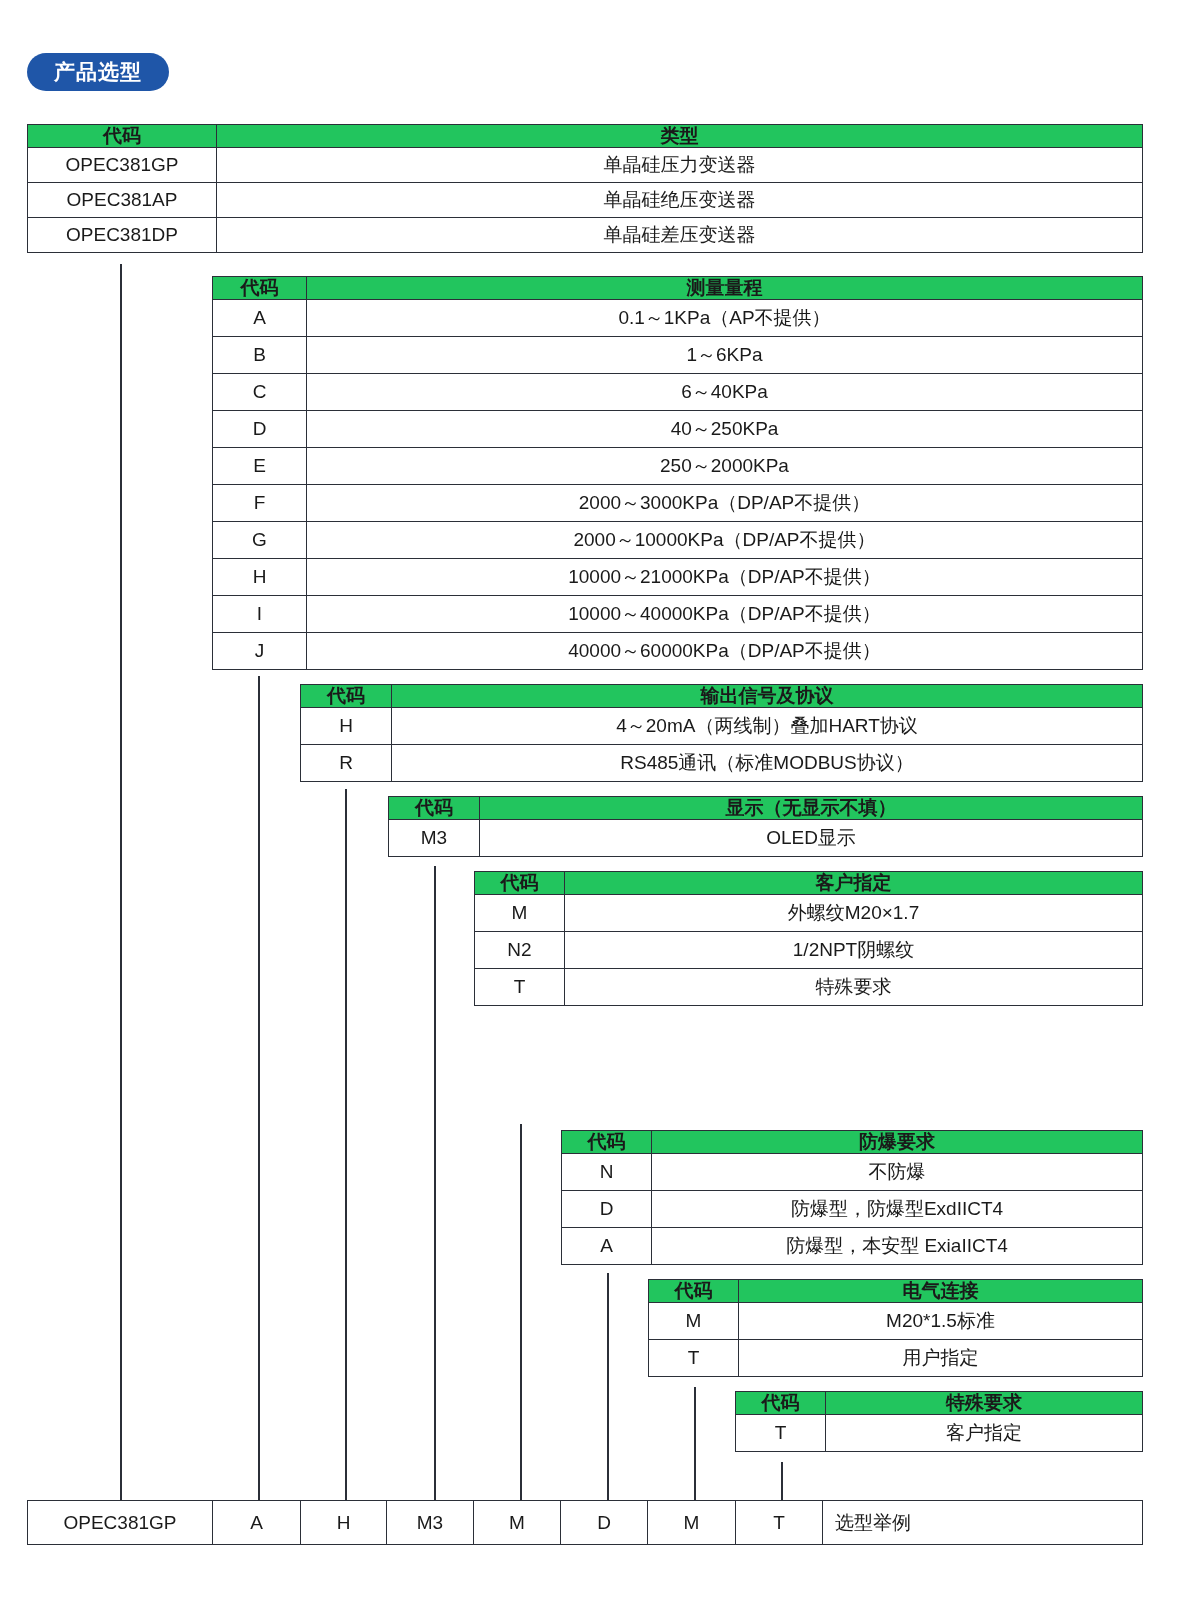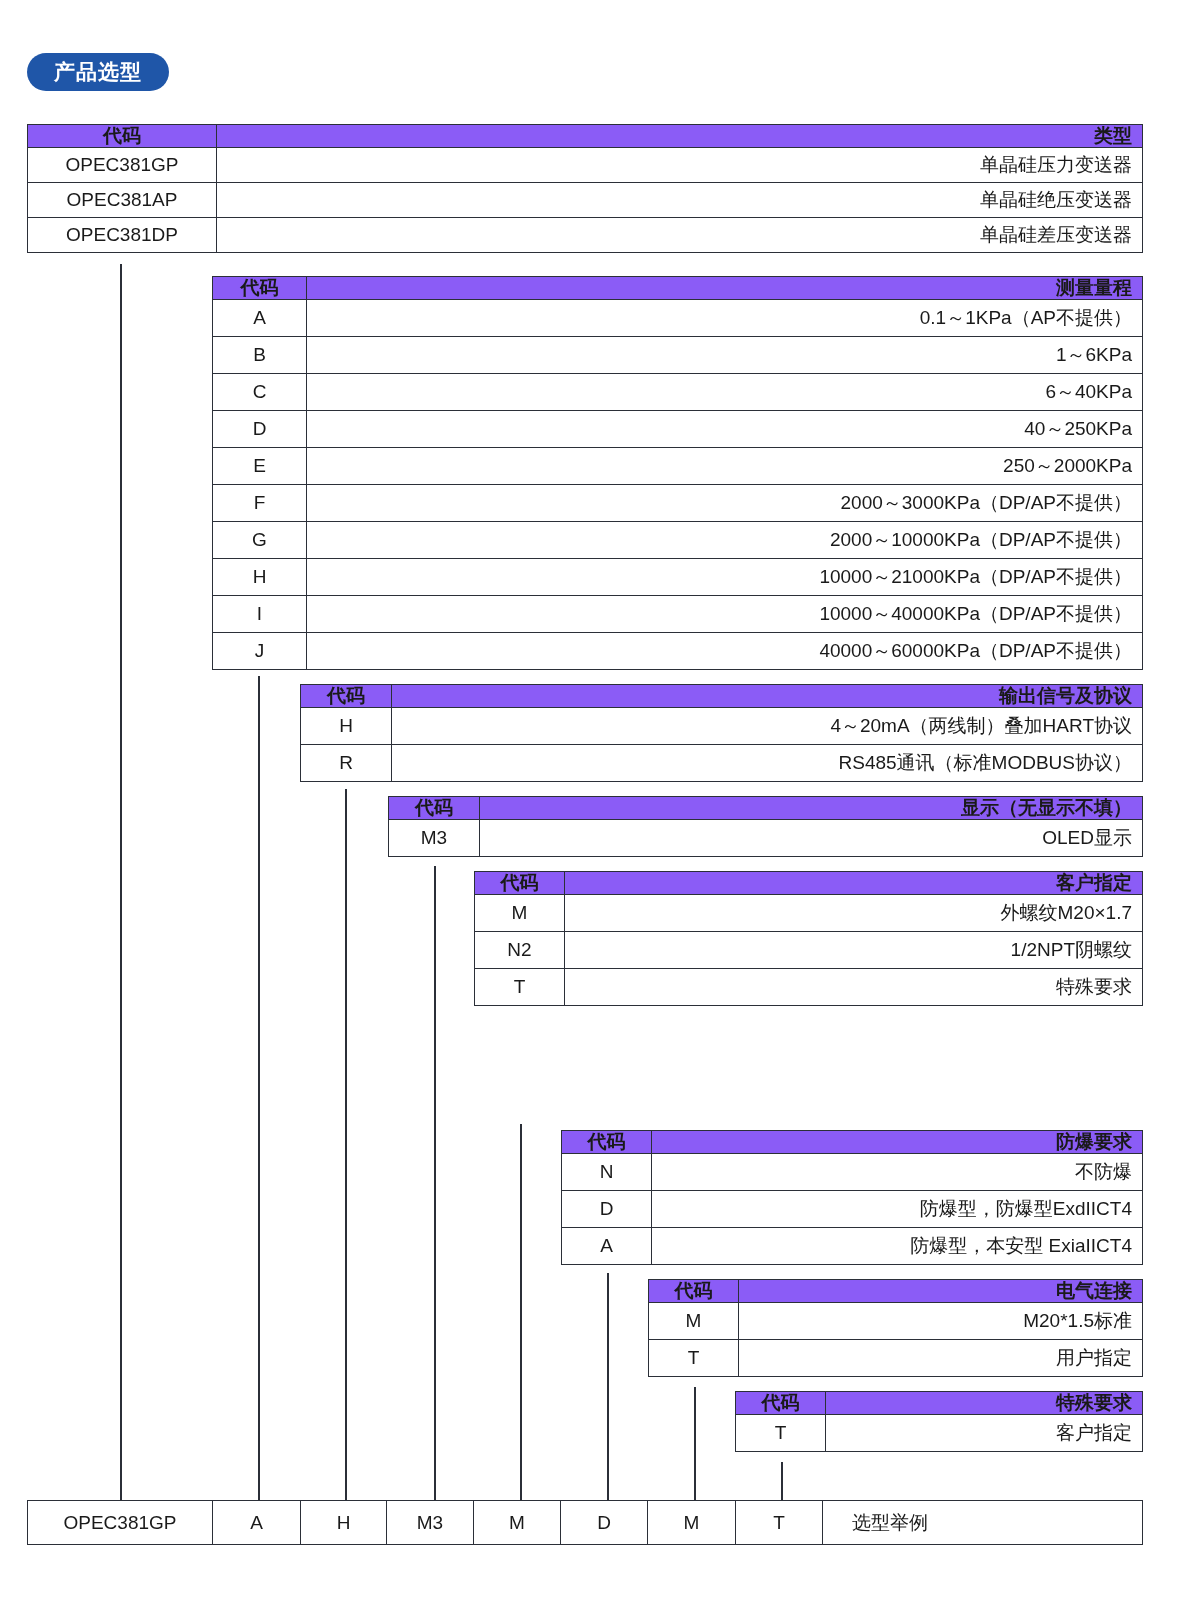--- a/index.html
+++ b/index.html
@@ -46,29 +46,29 @@
   .tbl td {
     border: 1.6px solid #2b2f38;
     box-sizing: border-box;
     font-size: 19px;
     line-height: 1.15;
     padding: 0 10px;
     background: #ffffff;
     white-space: nowrap;
   }
   .tbl tr.hdr td {
-    background: #8b5cf6;
+    background: #22c55e;
     font-weight: bold;
     font-size: 19px;
   }
   .c-code {
     text-align: center;
   }
   .c-desc {
-    text-align: right;
+    text-align: center;
   }
 
   
   .vline {
     position: absolute;
     width: 1.6px;
     background: #2b2f38;
   }
 
   
@@ -85,21 +85,21 @@
     border: 1.6px solid #2b2f38;
     box-sizing: border-box;
     text-align: center;
     font-size: 19px;
     height: 44px;
     background: #ffffff;
     white-space: nowrap;
   }
   .example td.ex-last {
     text-align: left;
-    padding-left: 29px;
+    padding-left: 12px;
   }
 </style>
 </head>
 <body>
 
 <div class="badge">
   <span>产品选型</span>
 </div>
 
 <div class="vline" style="left:120px;  top:264px;  height:1238px;"></div>

